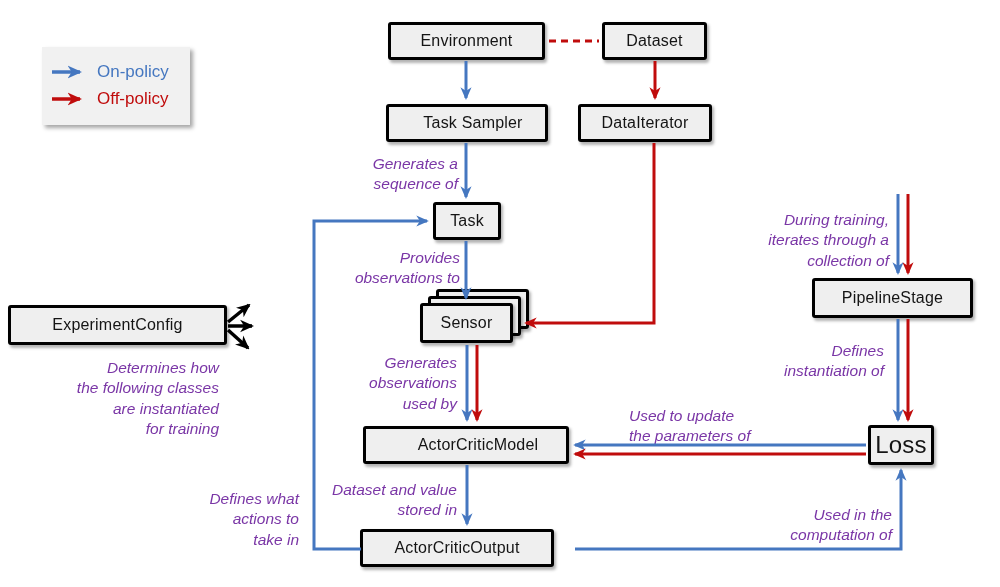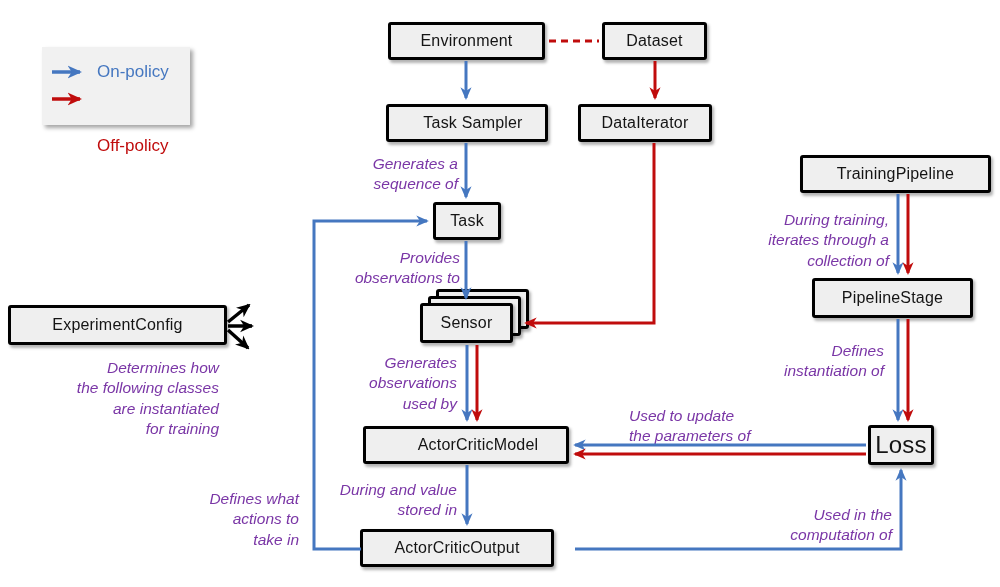--- a/index.html
+++ b/index.html
@@ -48,21 +48,21 @@
     z-index: 2;
   }
   .legend-label {
     position: absolute;
     font-size: 17px;
     font-weight: 500;
     white-space: nowrap;
     z-index: 3;
   }
   .legend-label.on  { left: 97px; top: 62px; color: var(--c-on-policy, #4577c0); }
-  .legend-label.off { left: 97px; top: 89px; color: var(--c-off-policy, #c00c0c); margin-top: 47px; }
+  .legend-label.off { left: 97px; top: 89px; color: var(--c-off-policy, #c00c0c); }
   svg.wires {
     position: absolute;
     inset: 0;
     z-index: 4;
     pointer-events: none;
   }
   svg.wires path { fill: none; }
   .blue  { stroke: var(--c-on-policy, #4577c0); }
   .red   { stroke: var(--c-off-policy, #c00c0c); }
   .black { stroke: #000; }
@@ -81,33 +81,32 @@
   <div class="node" style="left:386px; top:104px; width:162px; height:38px;padding-left:12px;">Task Sampler</div>
   <div class="node" style="left:578px; top:104px; width:134px; height:38px;">DataIterator</div>
   <div class="node" style="left:433px; top:202px; width:68px;  height:38px;">Task</div>
 
   <div class="node stack-back" style="left:436px; top:289px; width:93px; height:40px;"></div>
   <div class="node stack-mid" style="left:428px; top:296px; width:93px; height:40px;"></div>
   <div class="node" style="left:420px; top:303px; width:93px; height:40px;">Sensor</div>
 
   <div class="node" style="left:363px; top:426px; width:206px; height:38px;padding-left:24px;">ActorCriticModel</div>
   <div class="node" style="left:360px; top:529px; width:194px; height:38px;">ActorCriticOutput</div>
-  <div class="node" style="left:800px; top:155px; width:191px; height:38px;">TrainingPipeline</div>
   <div class="node" style="left:812px; top:278px; width:161px; height:40px;">PipelineStage</div>
   <div class="node" style="left:868px; top:425px; width:66px;  height:40px; font-size:24px;">Loss</div>
   <div class="node" style="left:8px;   top:305px; width:219px; height:40px;">ExperimentConfig</div>
 
   <div class="ann" style="right:542px; top:154px;">Generates a
 sequence of</div>
   <div class="ann" style="right:540px; top:248px;">Provides
 observations to</div>
   <div class="ann" style="right:543px; top:353px;">Generates
 observations
 used by</div>
-  <div class="ann" style="right:543px; top:480px;">During and value
+  <div class="ann" style="right:543px; top:480px;">Dataset and value
 stored in</div>
   <div class="ann" style="right:701px; top:489px;">Defines what
 actions to
 take in</div>
   <div class="ann" style="right:781px; top:358px;">Determines how
 the following classes
 are instantiated
 for training</div>
   <div class="ann" style="right:111px; top:210px;">During training,
 iterates through a

